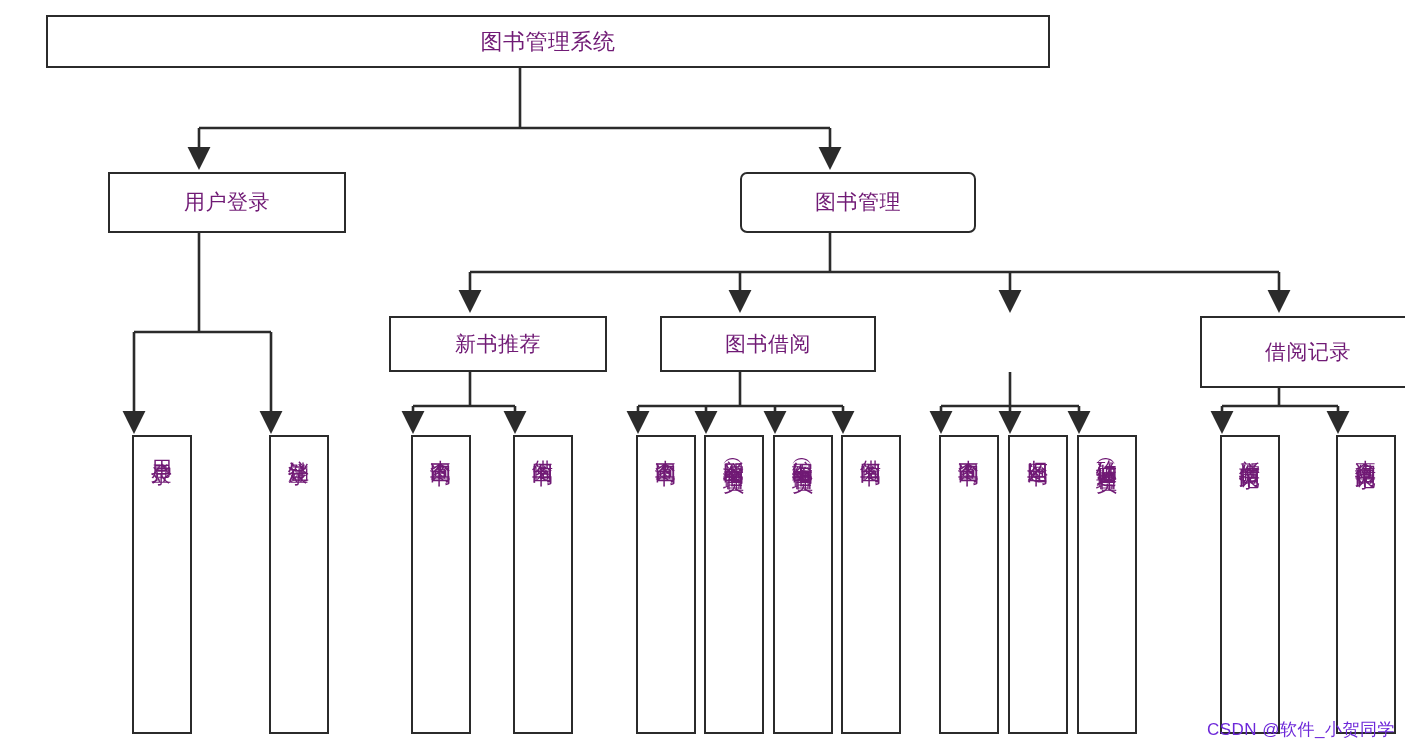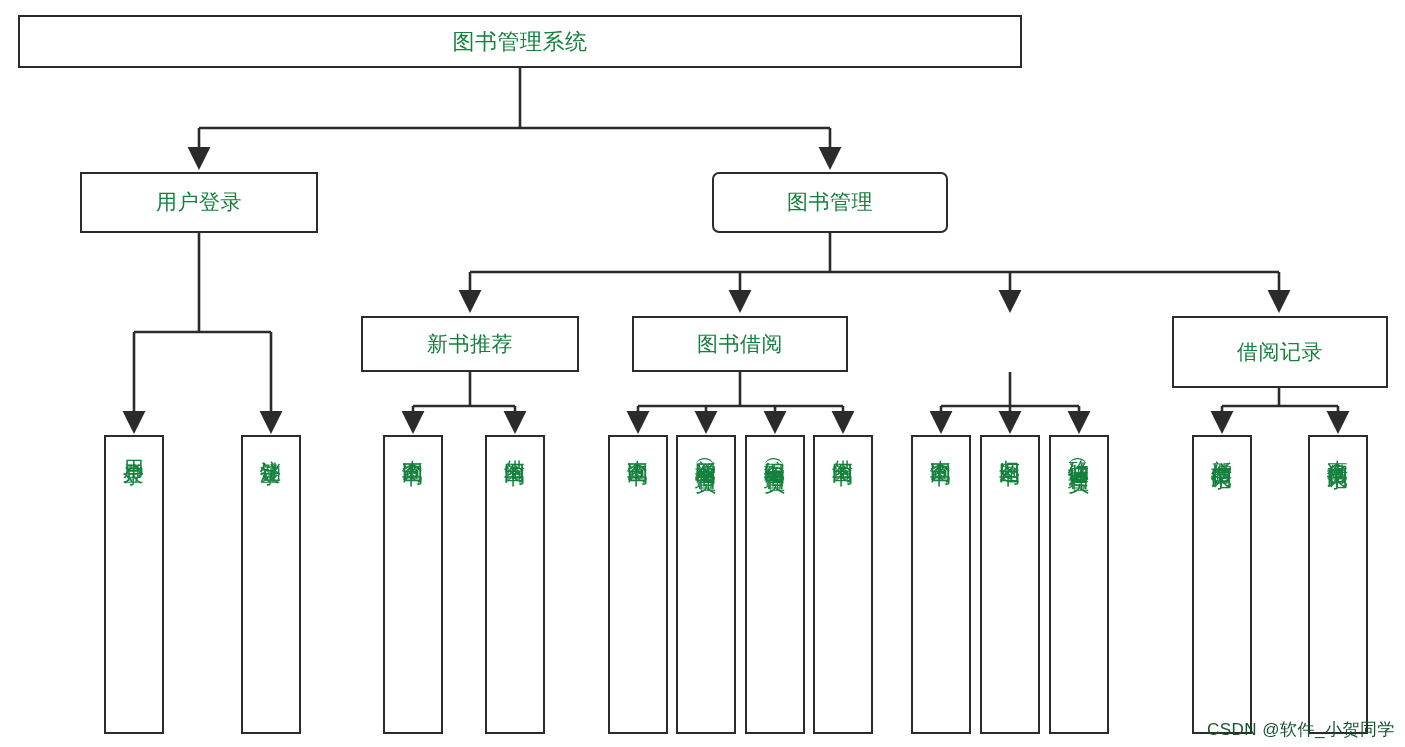--- a/index.html
+++ b/index.html
@@ -28,21 +28,22 @@
     pointer-events: none;
   }
   .node {
     position: absolute;
     box-sizing: border-box;
     background: #ffffff;
     border: 2px solid #2b2b2b;
     display: flex;
     align-items: center;
     justify-content: center;
-    color: #15803d;
+    color: #701a75;
+    margin-left: 28px;
   }
   .node-label {
     display: block;
     text-align: center;
     line-height: 1.18;
     white-space: nowrap;
   }
   .node.horizontal .node-label {
     font-size: 21px;
     letter-spacing: 0.5px;
@@ -60,21 +61,21 @@
     line-height: 1;
   }
   #root-node .node-label {
     font-size: 22px;
   }
   #watermark {
     position: absolute;
     right: 10px;
     bottom: 6px;
     font-size: 17px;
-    color: #14532d;
+    color: #6d28d9;
     letter-spacing: 0.5px;
     white-space: nowrap;
     user-select: none;
   }
 </style>
 </head>
 <body>
 
 <div id="diagram-root">
 

